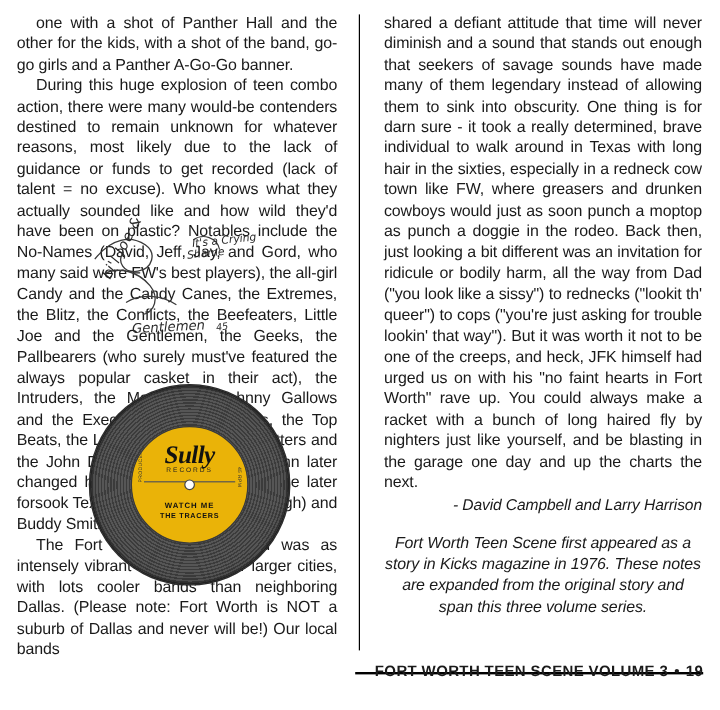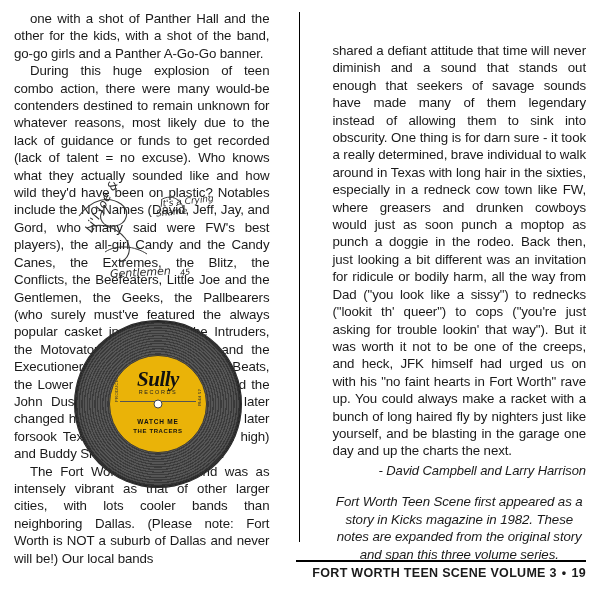--- a/index.html
+++ b/index.html
@@ -17,21 +17,21 @@
   }
   .page {
     position: relative;
     width: 600px;
     height: 592px;
     box-sizing: border-box;
     padding: 10px 14px 0 14px;
   }
   .columns {
     display: flex;
-    gap: 16px;
+    gap: 4px;
     height: 545px;
   }
   .col {
     width: 281px;
     box-sizing: border-box;
     position: relative;
   }
   .col.left {
     padding-right: 14px;
   }
@@ -48,21 +48,20 @@
   p {
     margin: 0;
     font-size: 13.3px;
     line-height: 17.4px;
     text-align: justify;
     text-indent: 16px;
     letter-spacing: -0.1px;
   }
   p.noindent {
     text-indent: 0;
-    margin-top: 32px;
   }
   .sig {
     margin-top: 2px;
     font-size: 13px;
     line-height: 17.4px;
     text-align: right;
     font-style: italic;
     text-indent: 0;
   }
   .note {
@@ -85,21 +84,21 @@
     position: absolute;
     left: 296px;
     right: 14px;
     top: 8px;
     height: 2px;
     background: #000;
   }
   .footer-text {
     position: absolute;
     right: 14px;
-    top: 14px;
+    top: 0;
     font-size: 12.5px;
     font-weight: bold;
     letter-spacing: 0.3px;
     white-space: nowrap;
   }
   .footer-text .dot {
     padding: 0 5px;
   }
   
   .record-wrap {
@@ -323,21 +322,21 @@
       <div class="hand hand-3">Li'l Joe &amp;</div>
       <div class="hand hand-4">Gentlemen</div>
       <div class="hand hand-5">45</div>
     </div>
 
     <div class="divider"></div>
 
     <div class="col right">
       <p class="noindent">shared a defiant attitude that time will never diminish and a sound that stands out enough that seekers of savage sounds have made many of them legendary instead of allowing them to sink into obscurity. One thing is for darn sure - it took a really determined, brave individual to walk around in Texas with long hair in the sixties, especially in a redneck cow town like FW, where greasers and drunken cowboys would just as soon punch a moptop as punch a doggie in the rodeo. Back then, just looking a bit different was an invitation for ridicule or bodily harm, all the way from Dad ("you look like a sissy") to rednecks ("lookit th' queer") to cops ("you're just asking for trouble lookin' that way"). But it was worth it not to be one of the creeps, and heck, JFK himself had urged us on with his "no faint hearts in Fort Worth" rave up. You could always make a racket with a bunch of long haired fly by nighters just like yourself, and be blasting in the garage one day and up the charts the next.</p>
       <p class="sig">- David Campbell and Larry Harrison</p>
-      <p class="note">Fort Worth Teen Scene first appeared as a story in Kicks magazine in 1982. These notes are expanded from the original story and span this three volume series.</p>
+      <p class="note">Fort Worth Teen Scene first appeared as a story in Kicks magazine in 1976. These notes are expanded from the original story and span this three volume series.</p>
     </div>
 
   </div>
 
   <div class="footer">
     <div class="footer-rule"></div>
     <div class="footer-text">
       <span>FORT WORTH TEEN SCENE VOLUME 3</span><span class="dot">•</span><span>19</span>
     </div>
   </div>

